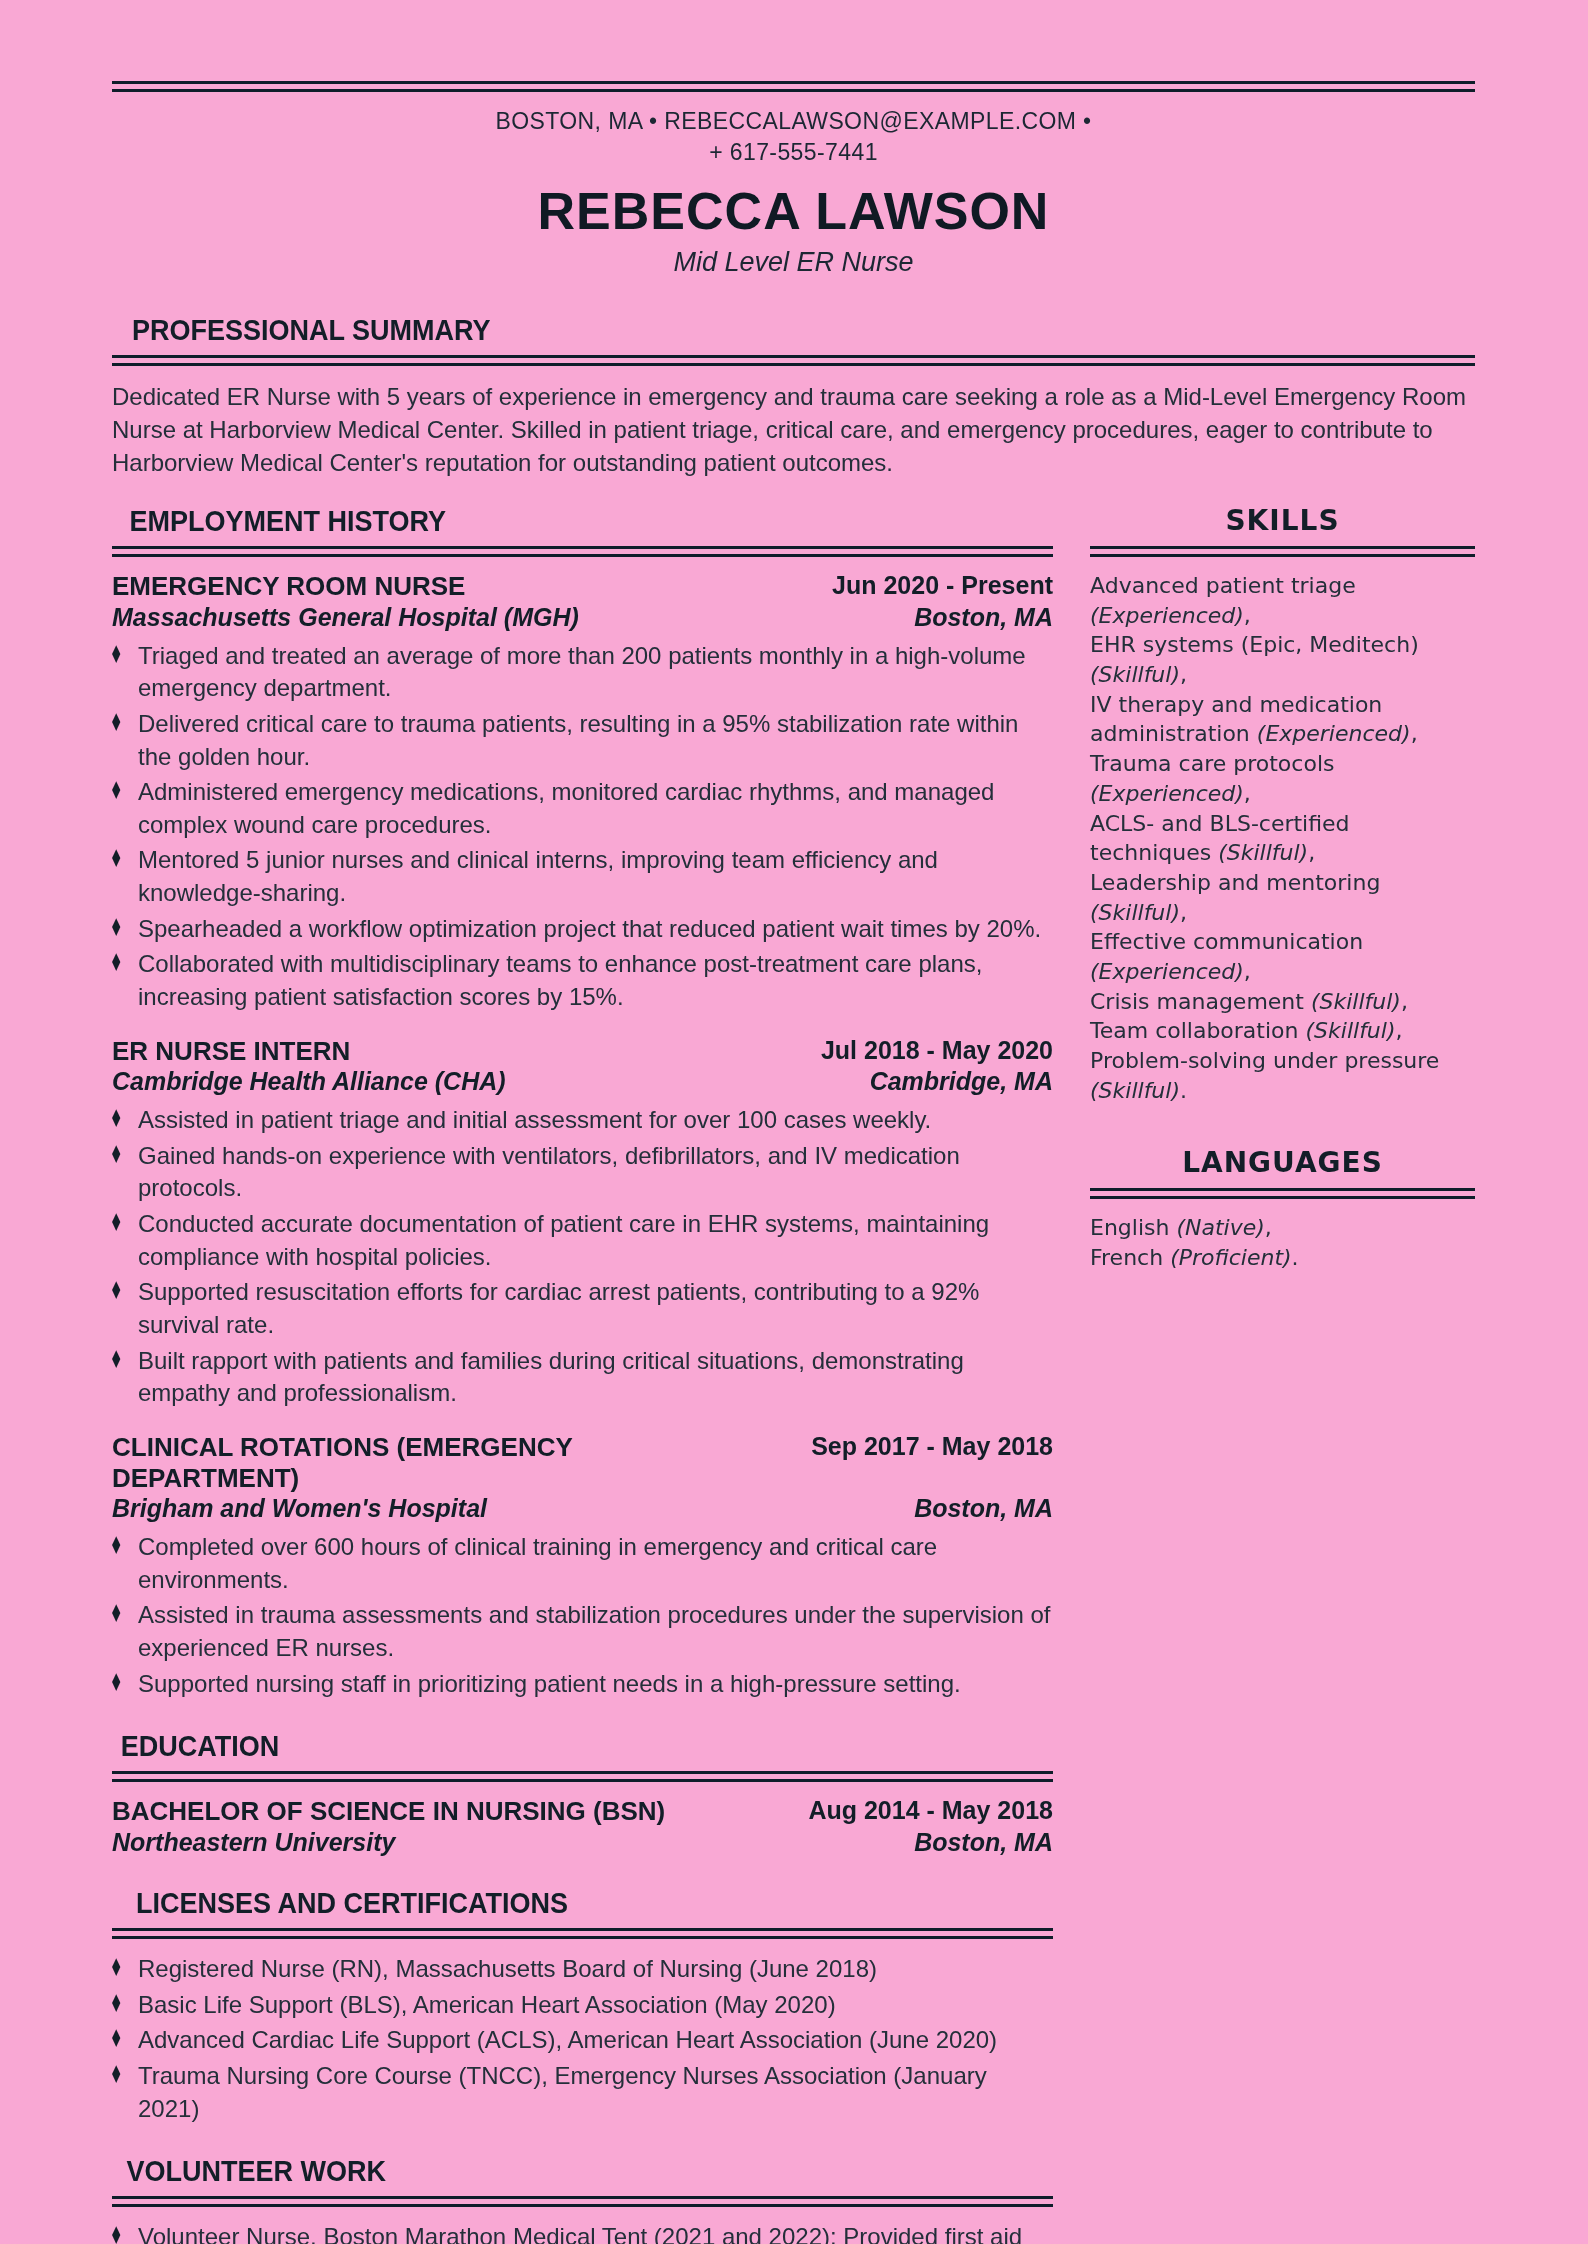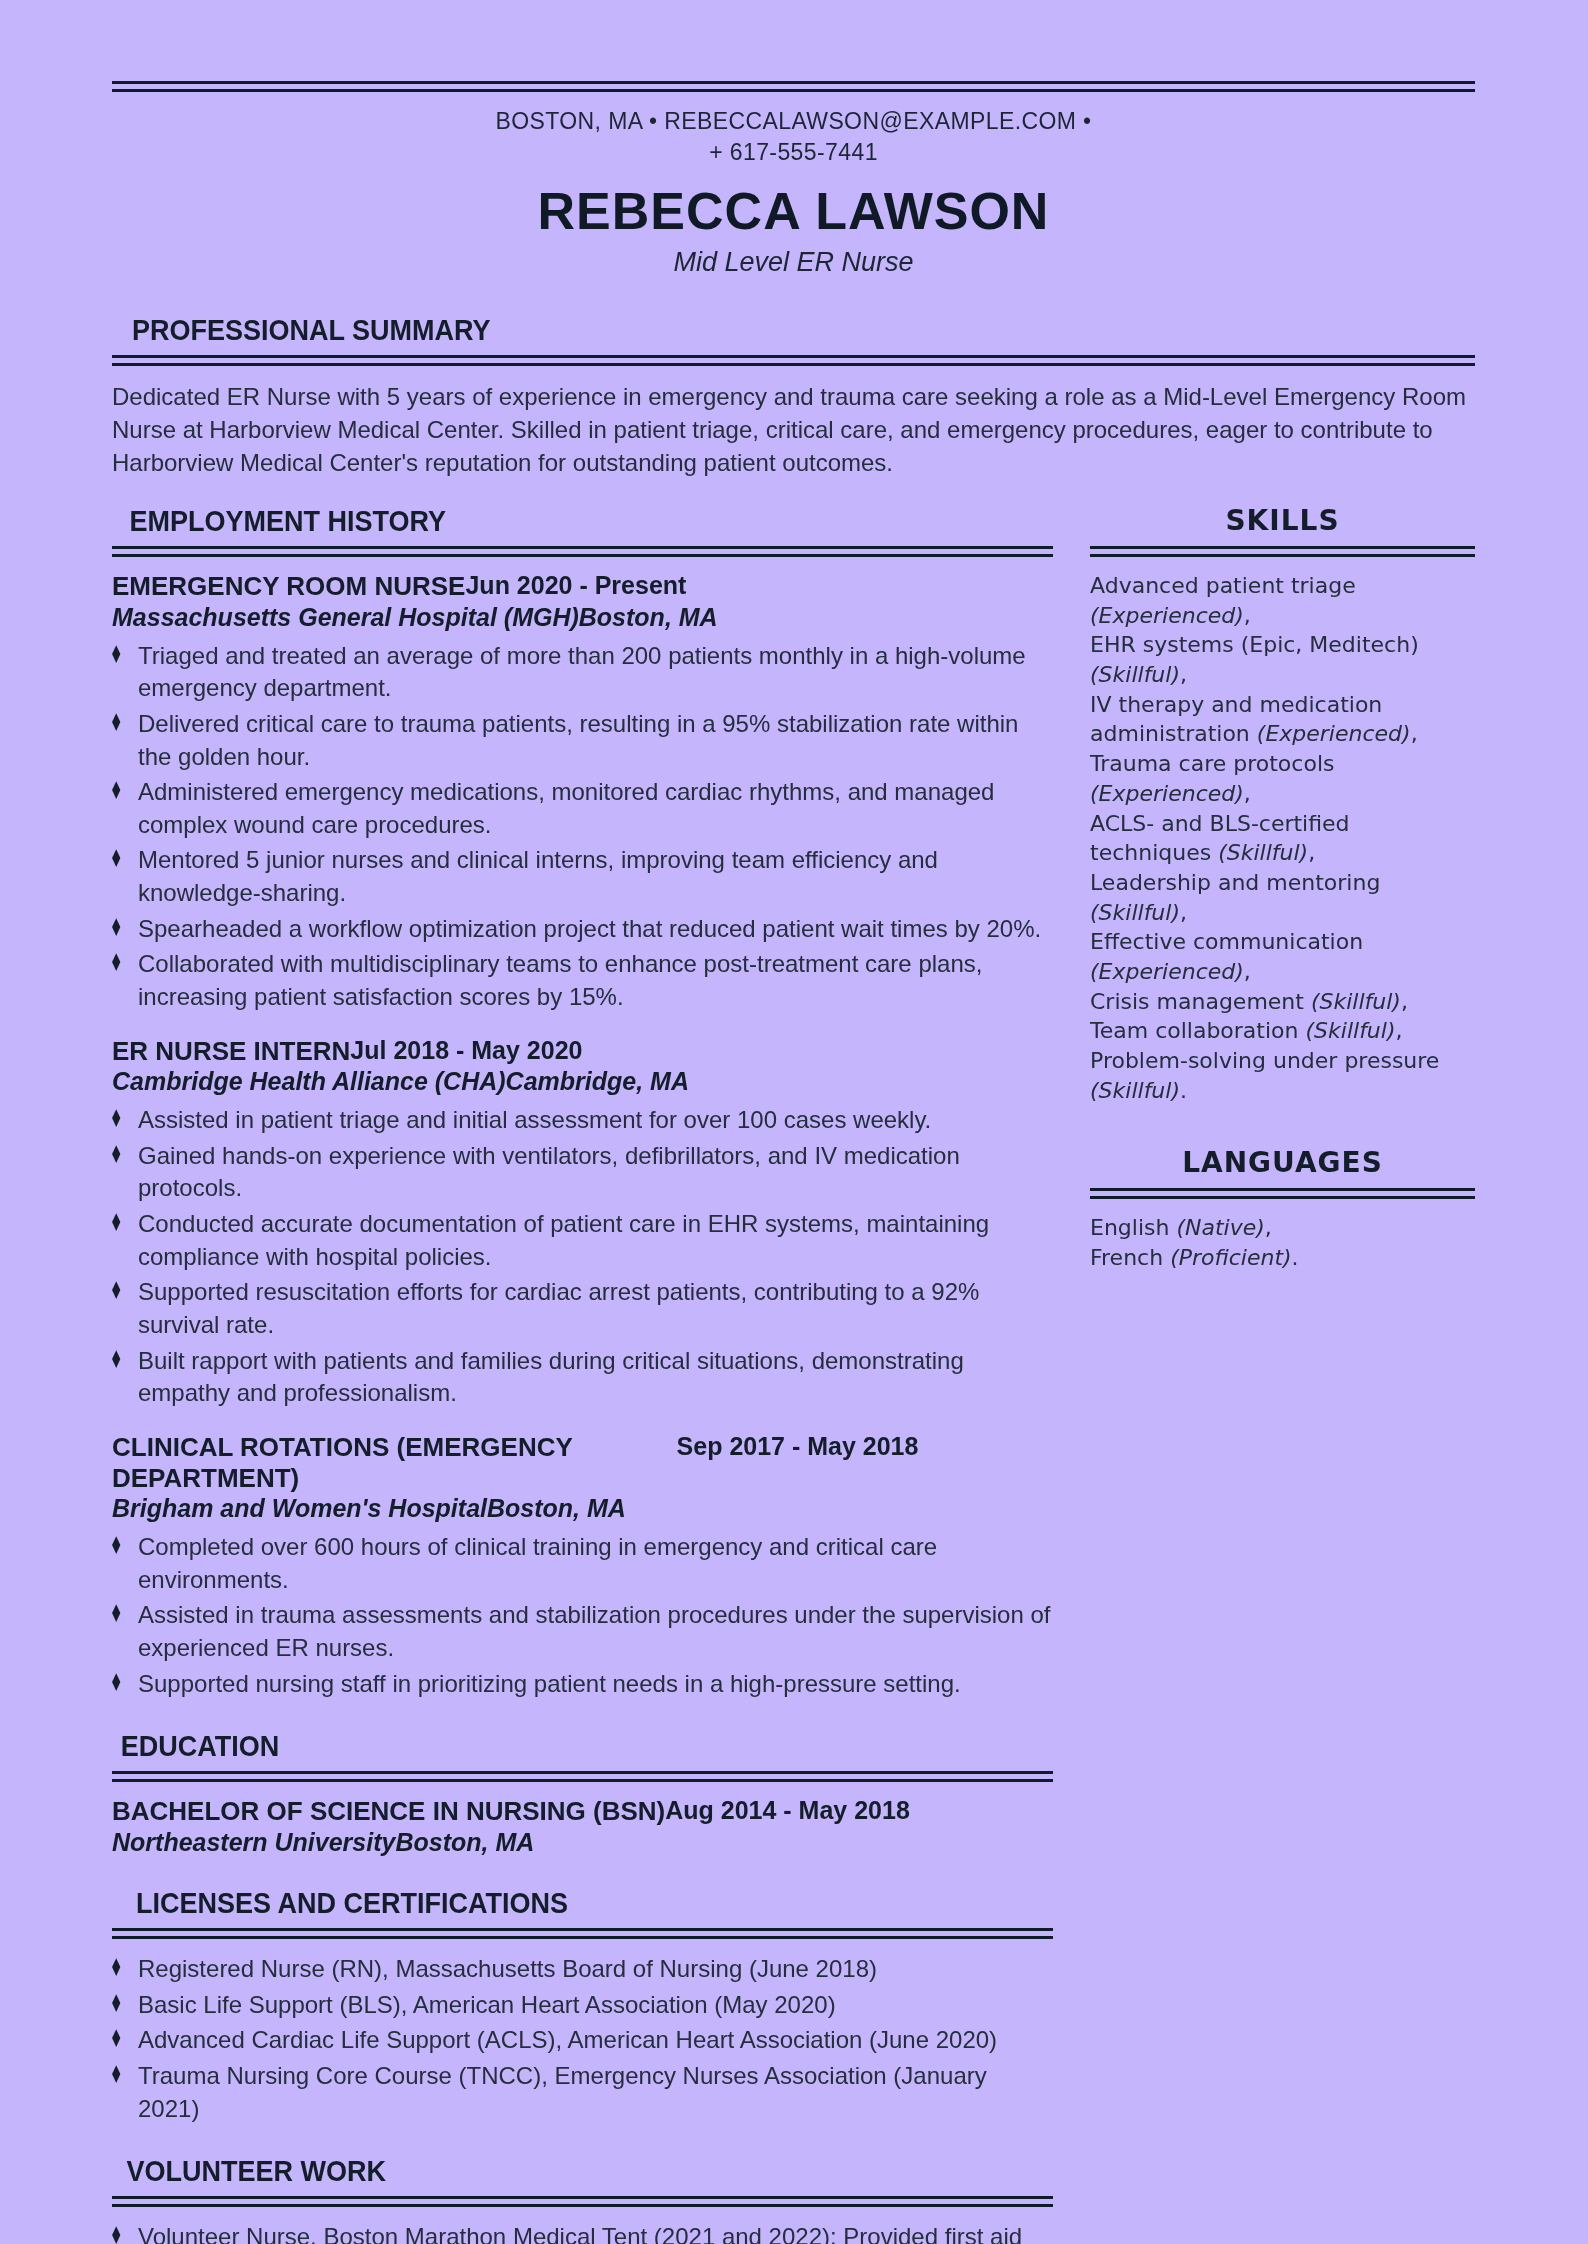--- a/index.html
+++ b/index.html
@@ -1,19 +1,19 @@
 <!DOCTYPE html>
 <html><head>
 <meta charset="utf-8">
 <style>
   html,body{margin:0;padding:0;background:#ddeefb;}
   .page{
     position:relative;
     width:1588px;height:2244px;
-    background:#c4b5fd;
+    background:#f9a8d4;
     font-family:"Liberation Sans",sans-serif;
     color:#242f3a;
     overflow:hidden;
   }
   .content{position:absolute;left:112px;top:81px;width:1363px;}
 
   
   .dbl{height:5px;border-top:3px solid #0f1d2a;border-bottom:3px solid #0f1d2a;}
   .top-rule{margin-bottom:14px;}
 
@@ -42,21 +42,21 @@
   .summary-sec{margin-top:34px;}
   .summary-text{margin:14px 0 0;font-size:24px;line-height:1.38;}
 
   
   .columns{display:flex;gap:37px;margin-top:24px;align-items:flex-start;}
   .col-left{width:941px;flex:none;}
   .col-right{width:385px;flex:none;}
 
   
   .job{margin-bottom:22px;}
-  .jrow{display:flex;justify-content:flex-start;align-items:flex-start;}
+  .jrow{display:flex;justify-content:space-between;align-items:flex-start;}
   .jtitle{font-weight:bold;font-size:26px;line-height:1.18;max-width:60%;color:#131e28;}
   .jdates{font-weight:bold;font-size:25px;line-height:1.18;white-space:nowrap;text-align:right;color:#131e28;}
   .jcompany{font-weight:bold;font-style:italic;font-size:25px;line-height:1.2;max-width:62%;color:#131e28;}
   .jlocation{font-weight:bold;font-style:italic;font-size:25px;line-height:1.2;white-space:nowrap;text-align:right;color:#131e28;}
 
   
   ul.blist{list-style:none;margin:8px 0 0;padding:0;font-size:24px;line-height:1.36;}
   ul.blist li{display:flex;margin:0 0 3px;}
   .blt{flex:none;width:26px;font-size:17px;line-height:inherit;padding-top:2px;color:#131e28;font-family:"DejaVu Sans",sans-serif;}
   .btxt{flex:1;}

